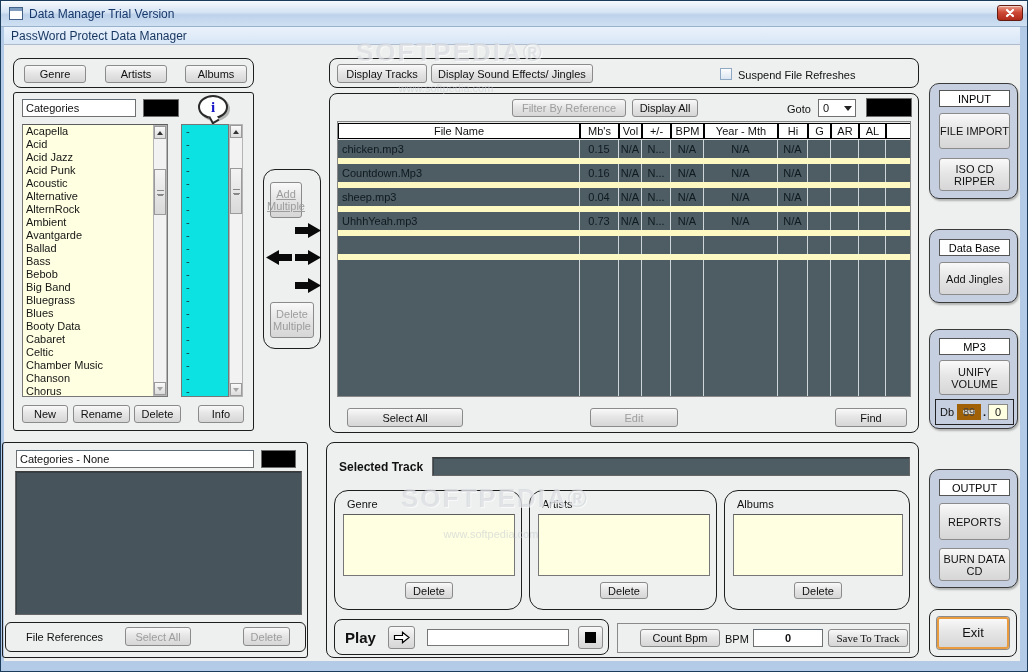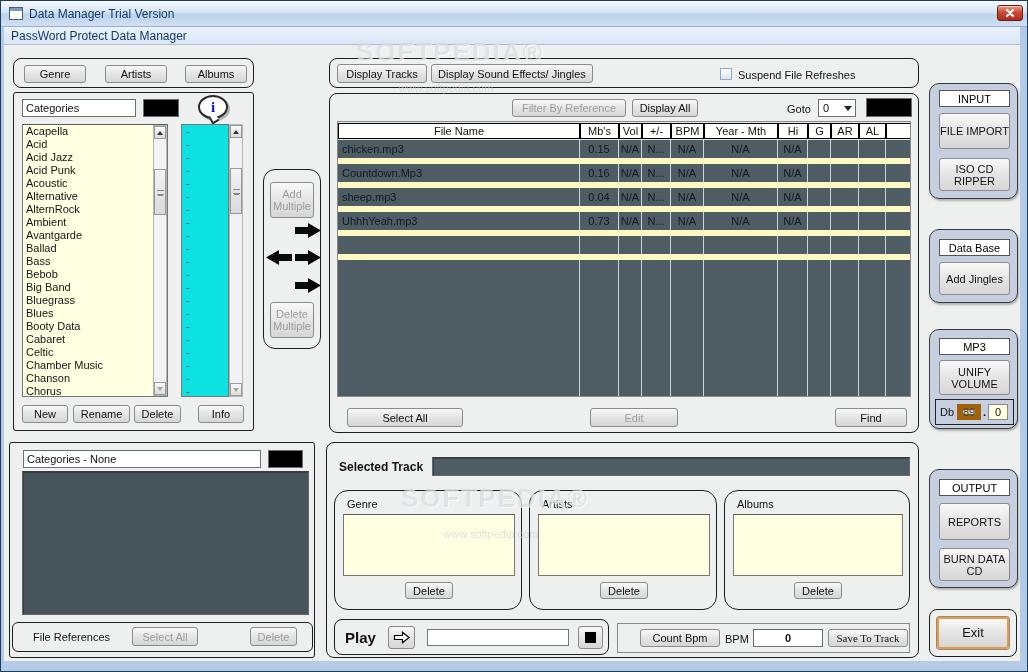--- a/index.html
+++ b/index.html
@@ -223,21 +223,21 @@
         </div>
     </div>
 
     <div class="btn" style="left:8px;top:312px;width:46px;height:18px;">New</div>
     <div class="btn" style="left:59px;top:312px;width:57px;height:18px;">Rename</div>
     <div class="btn" style="left:120px;top:312px;width:47px;height:18px;">Delete</div>
     <div class="btn" style="left:184px;top:312px;width:46px;height:18px;">Info</div>
   </div>
 
   <div class="panel" style="left:262px;top:168px;width:58px;height:180px;border-radius:12px;">
-    <div class="btn disabled" style="left:6px;top:12px;width:44px;height:36px;flex-direction:column;">Add Multiple</div>
+    <div class="btn disabled" style="left:6px;top:12px;width:32px;height:36px;flex-direction:column;text-decoration:underline;">Add Multiple</div>
     <svg class="arrow-icon" style="left:30px;top:52px;" width="29" height="17" viewBox="0 0 29 17">
       <path d="M1 5 h13 v-4 l13 7.5 -13 7.5 v-4 h-13 z" fill="#0a0a0a"></path>
     </svg>
     <svg class="arrow-icon" style="left:0px;top:79px;" width="29" height="17" viewBox="0 0 29 17">
       <path d="M28 5 h-13 v-4 l-13 7.5 13 7.5 v-4 h13 z" fill="#0a0a0a"></path>
     </svg>
     <svg class="arrow-icon" style="left:30px;top:79px;" width="29" height="17" viewBox="0 0 29 17">
       <path d="M1 5 h13 v-4 l13 7.5 -13 7.5 v-4 h-13 z" fill="#0a0a0a"></path>
     </svg>
     <svg class="arrow-icon" style="left:30px;top:107px;" width="29" height="17" viewBox="0 0 29 17">
@@ -389,21 +389,21 @@
   <div class="side-group" style="left:928px;top:468px;height:119px;">
     <div class="side-label" style="top:9px;">OUTPUT</div>
     <div class="btn side-btn" style="top:33px;height:37px;">REPORTS</div>
     <div class="btn side-btn" style="top:78px;height:33px;">BURN DATA CD</div>
   </div>
 
   <div class="panel" style="left:928px;top:608px;width:88px;height:48px;border-radius:8px;background:#edf0ee;">
     <div class="btn" style="left:7px;top:7px;width:72px;height:32px;border:2px solid #e89b3f;box-shadow:0 0 0 1px #8b8b8b;font-size:13px;">Exit</div>
   </div>
 
-  <div class="panel sq" style="left:8px;top:441px;width:306px;height:216px;padding-left:12px;">
+  <div class="panel sq" style="left:1px;top:441px;width:306px;height:216px;padding-left:12px;">
     <div class="inputbox" style="left:13px;top:7px;width:238px;height:18px;">Categories - None</div>
     <div class="swatch" style="left:258px;top:7px;width:35px;height:18px;"></div>
     <div class="dark-box" style="left:12px;top:28px;width:287px;height:144px;"></div>
     <div class="panel" style="left:2px;top:179px;width:301px;height:30px;border-radius:6px;">
       <span class="label" style="left:20px;top:8px;">File References</span>
       <div class="btn disabled" style="left:119px;top:4px;width:66px;height:19px;">Select All</div>
       <div class="btn disabled" style="left:237px;top:4px;width:47px;height:19px;">Delete</div>
     </div>
   </div>
 

